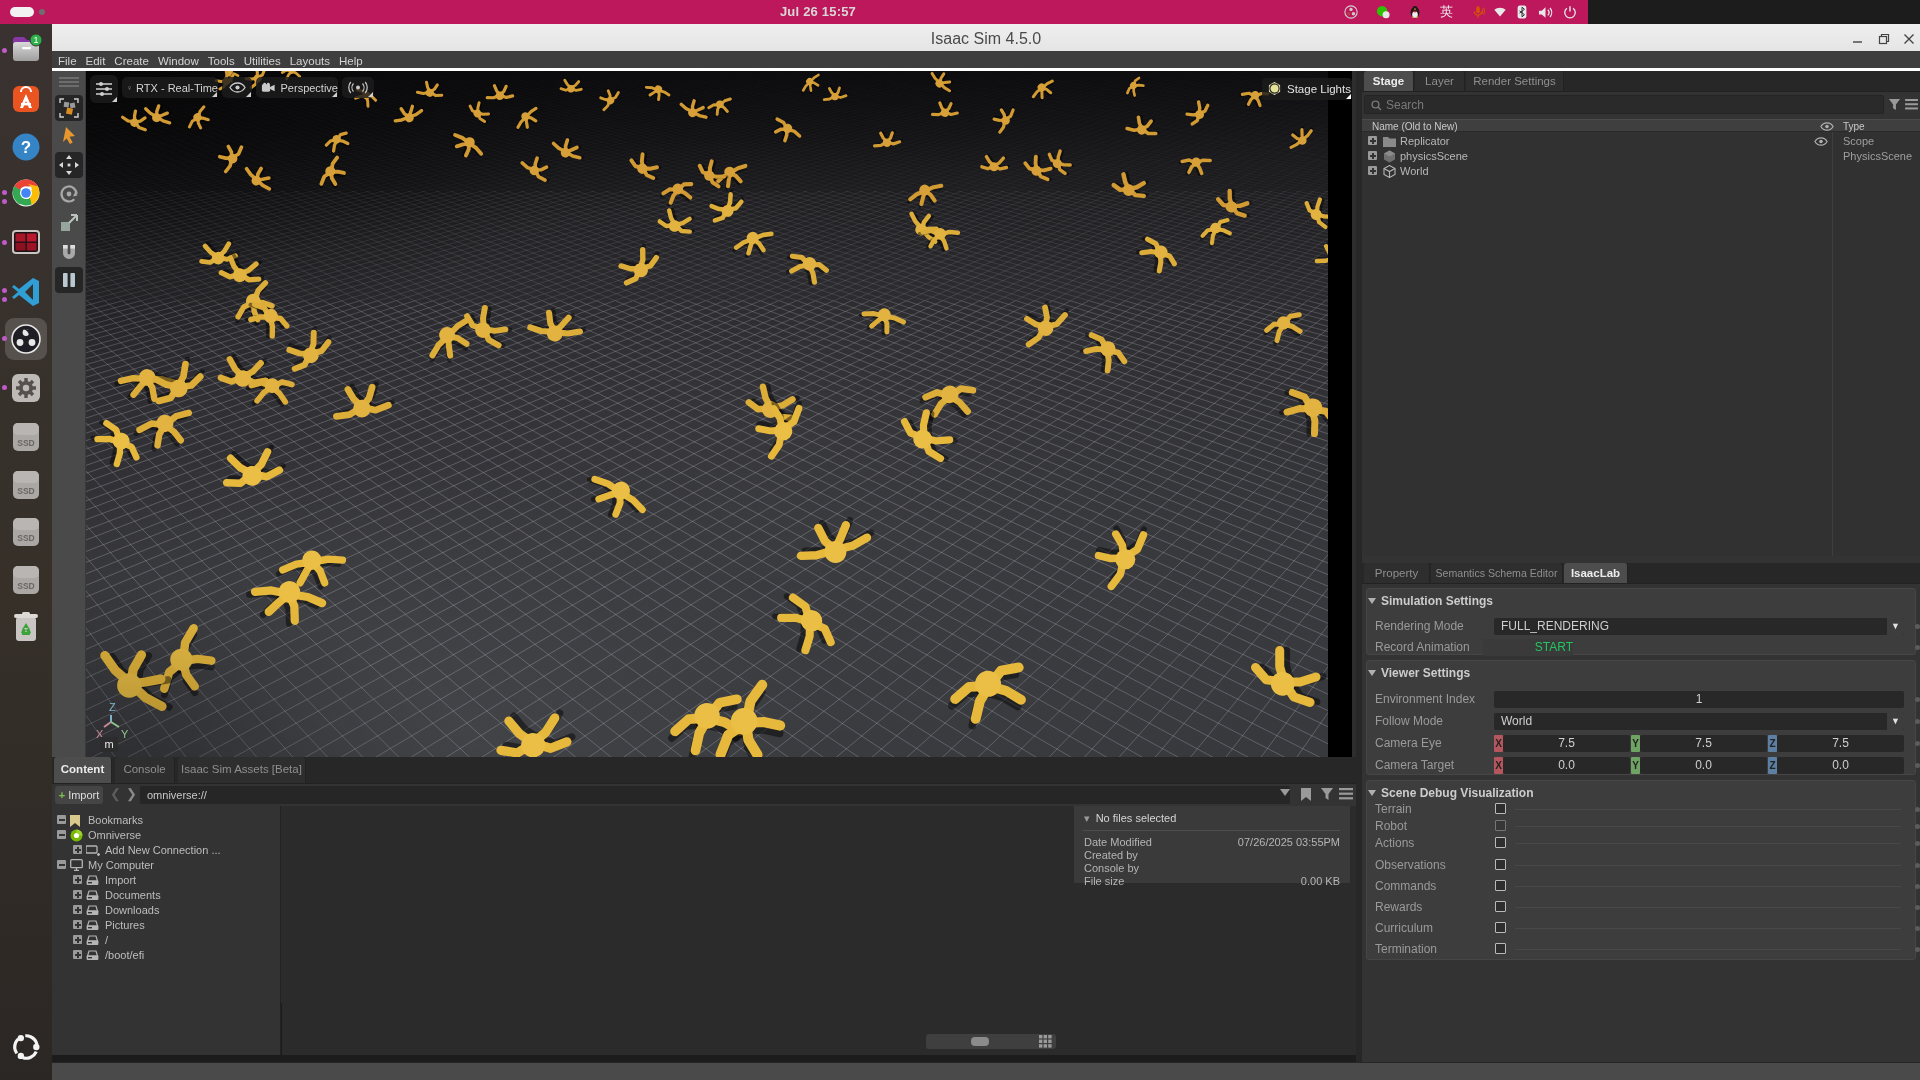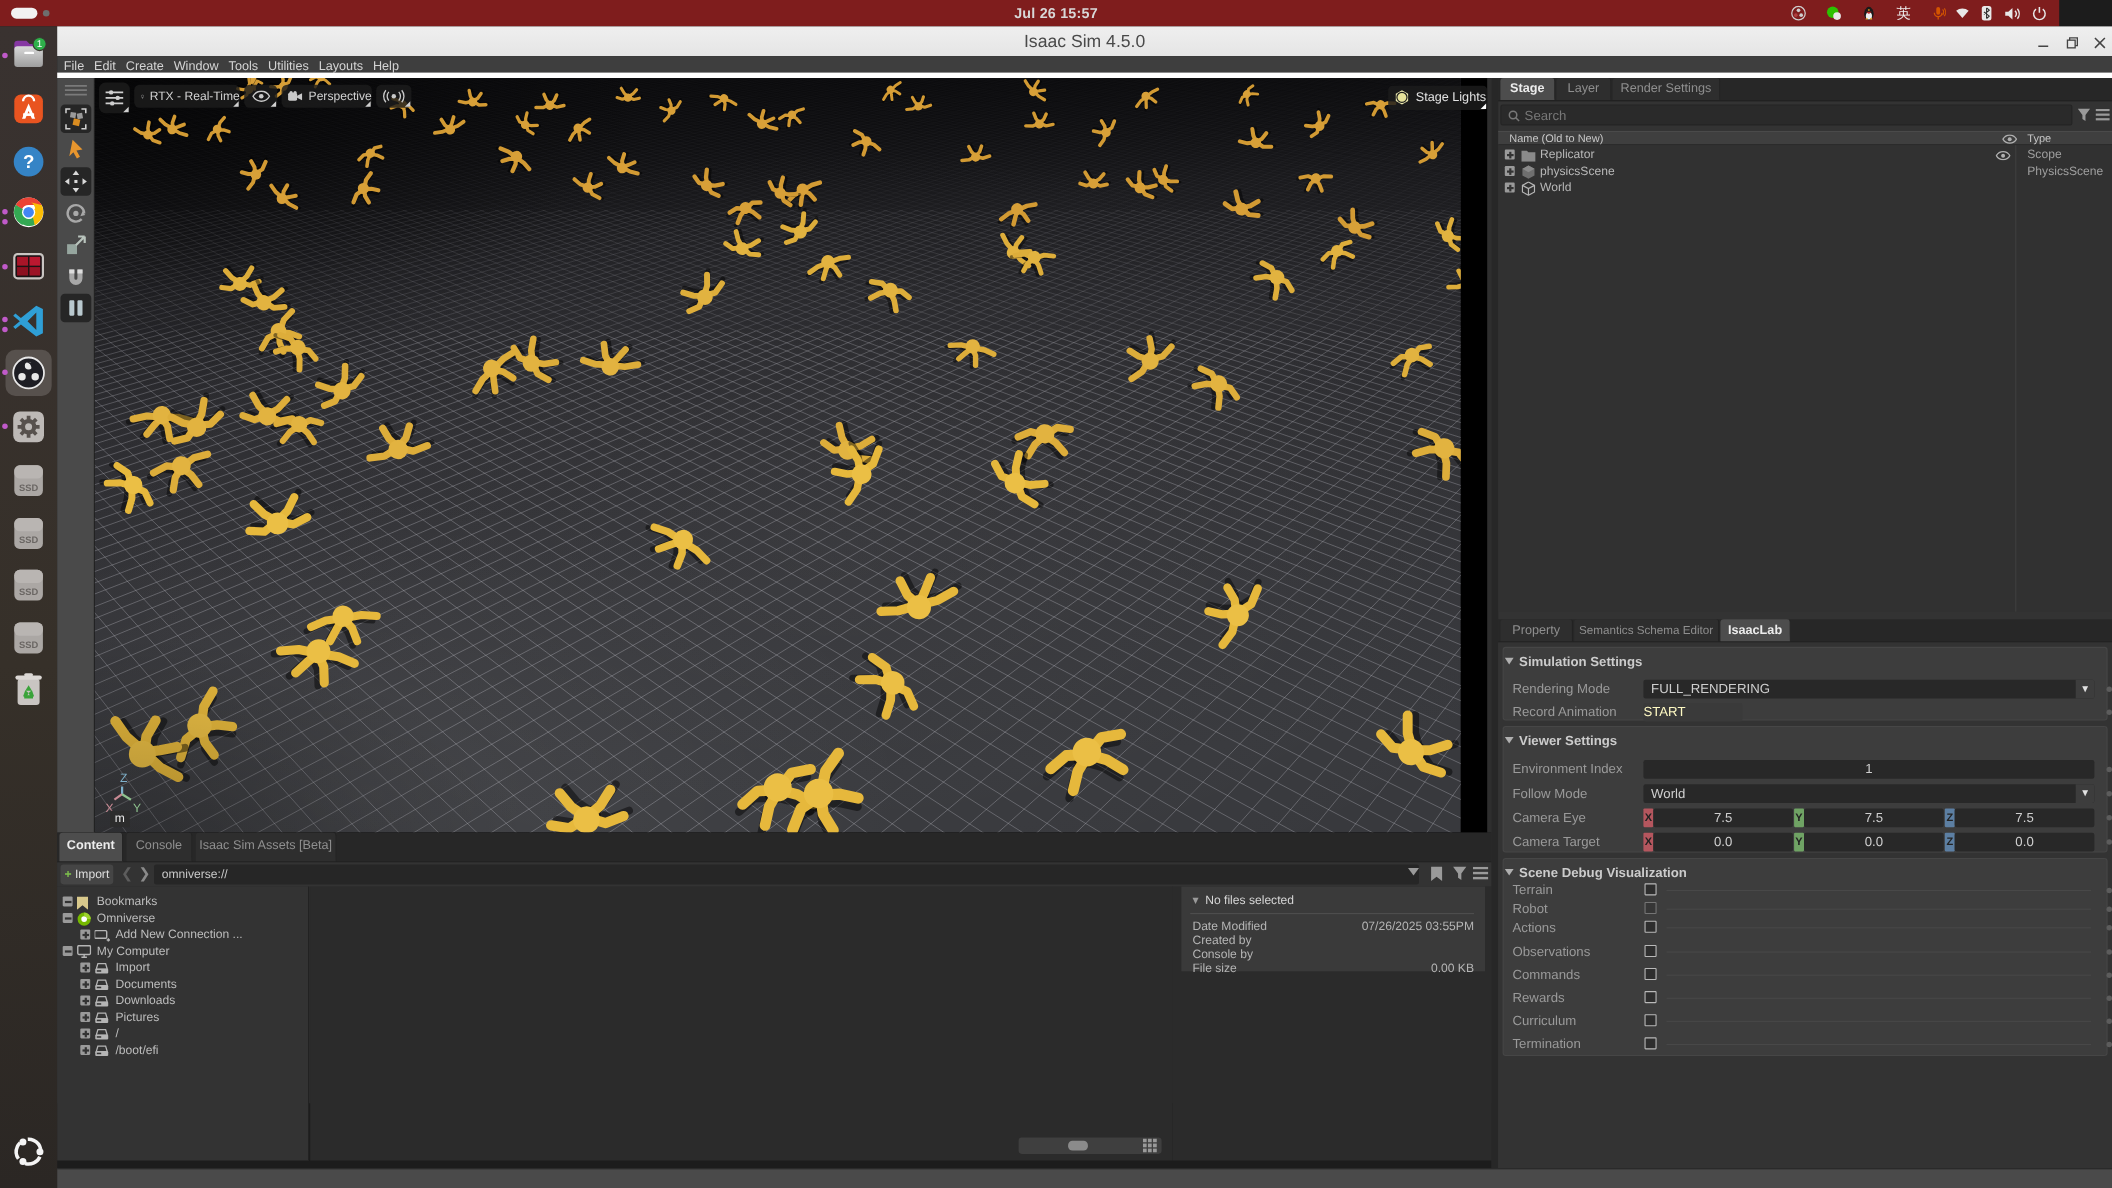--- a/index.html
+++ b/index.html
@@ -1,37 +1,37 @@
 <!DOCTYPE html>
 <html><head>
 <meta charset="utf-8">
 <style>
 *{margin:0;padding:0;box-sizing:border-box}
 html,body{width:1920px;height:1080px;overflow:hidden;background:#1c1c1c;
  font-family:"Liberation Sans",sans-serif;-webkit-font-smoothing:antialiased}
 
-#osbar{position:absolute;left:0;top:0;width:1872px;height:24px;background:#7f1d1d;color:#d8d8d8}
+#osbar{position:absolute;left:0;top:0;width:1588px;height:24px;background:#be185d;color:#d8d8d8}
 #osbar .clock{position:absolute;left:48px;right:0;top:0;height:24px;text-align:center;
  font-size:13px;line-height:24px;font-weight:bold;letter-spacing:0.2px}
 #osbar .pill{position:absolute;left:10px;top:7px;width:24px;height:10px;border-radius:5px;background:#f2f2f2}
 #osbar .dot{position:absolute;left:39px;top:9px;width:6px;height:6px;border-radius:3px;background:#6e6e6e}
 .tray{position:absolute;top:0;height:24px;display:flex;align-items:center}
 .tray svg{display:block}
 
 #dock{position:absolute;left:0;top:24px;width:52px;height:1056px;
  background:linear-gradient(180deg,#393230 0%,#363029 55%,#2b2724 100%)}
 .dicon{position:absolute;left:10px;width:32px;height:32px}
 .ddot{position:absolute;left:2px;width:5px;height:5px;border-radius:50%;background:#c05ac9}
 
 #titlebar{position:absolute;left:52px;top:24px;width:1868px;height:27px;
  background:linear-gradient(180deg,#efefef,#e5e5e5);color:#3c3c3c}
 #titlebar .t{position:absolute;left:0;right:0;text-align:center;top:6px;font-size:16px;color:#4a4a4a}
 .winbtn{position:absolute;top:0;width:14px;height:27px;color:#444}
 #menubar{position:absolute;left:52px;top:51px;width:1868px;height:20px;background:#3e3e3e;
- border-bottom:5px solid #ffffff}
+ border-bottom:3px solid #ffffff}
 #menubar span{display:inline-block;font-size:11.5px;color:#d4d4d4;line-height:19px;margin-left:9px}
 #menubar span:first-child{margin-left:6px}
 
 #ltool{position:absolute;left:52px;top:71px;width:34px;height:686px;background:#4a4a4a;border-right:1px solid #3a3a3a}
 .tbtn{position:absolute;left:3px;width:28px;height:26px;border-radius:4px;display:flex;align-items:center;justify-content:center}
 .tbtn.on{background:#262626}
 
 #vp{position:absolute;left:86px;top:71px;width:1270px;height:686px;background:#000;overflow:hidden}
 #vp svg#scene{position:absolute;left:0;top:0}
 #vpdiv{position:absolute;left:1352px;top:71px;width:10px;height:686px;background:#2e2e2e}
@@ -824,21 +824,21 @@
   <div class="tab" style="left:2px;width:66px;line-height:20px">Property</div>
   <div class="tab" style="left:69px;width:132px;line-height:20px;font-size:10.6px">Semantics Schema Editor</div>
   <div class="tab on" style="left:202px;width:64px;line-height:20px">IsaacLab</div>
 </div>
 <div id="ilab">
     <div class="section" style="top:4px;height:67px">
       <div class="sechead">Simulation Settings</div>
       <div class="flabel" style="top:30px">Rendering Mode</div>
       <div class="ffield" style="left:127px;top:29px;width:410px;padding-left:7px">FULL_RENDERING<span style="position:absolute;right:0;top:0;width:17px;height:17px;background:#3d3d3d;border-radius:0 2px 2px 0;color:#e2e2e2;font-size:9px;text-align:center;line-height:17px">▼</span></div>
       <div class="flabel" style="top:51px">Record Animation</div>
-      <div class="ffield" style="left:127px;top:50px;width:90px;background:#3a3a3a;color:#fef9c3;text-align:left">START</div>
+      <div class="ffield" style="left:116px;top:50px;width:90px;background:#3a3a3a;color:#22c55e;text-align:right">START</div>
       <div class="fdot" style="top:35px"></div>
       <div class="fdot" style="top:56px"></div>
     </div>
     <div class="section" style="top:76px;height:115px">
       <div class="sechead">Viewer Settings</div>
       <div class="flabel" style="top:31px">Environment Index</div>
       <div class="ffield" style="left:127px;top:30px;width:410px;text-align:center">1</div>
       <div class="flabel" style="top:53px">Follow Mode</div>
       <div class="ffield" style="left:127px;top:52px;width:410px;padding-left:7px">World<span style="position:absolute;right:0;top:0;width:17px;height:17px;background:#3d3d3d;border-radius:0 2px 2px 0;color:#e2e2e2;font-size:9px;text-align:center;line-height:17px">▼</span></div>
       <div class="axlab" style="left:127px;top:74px;background:#b5565e">X</div>

